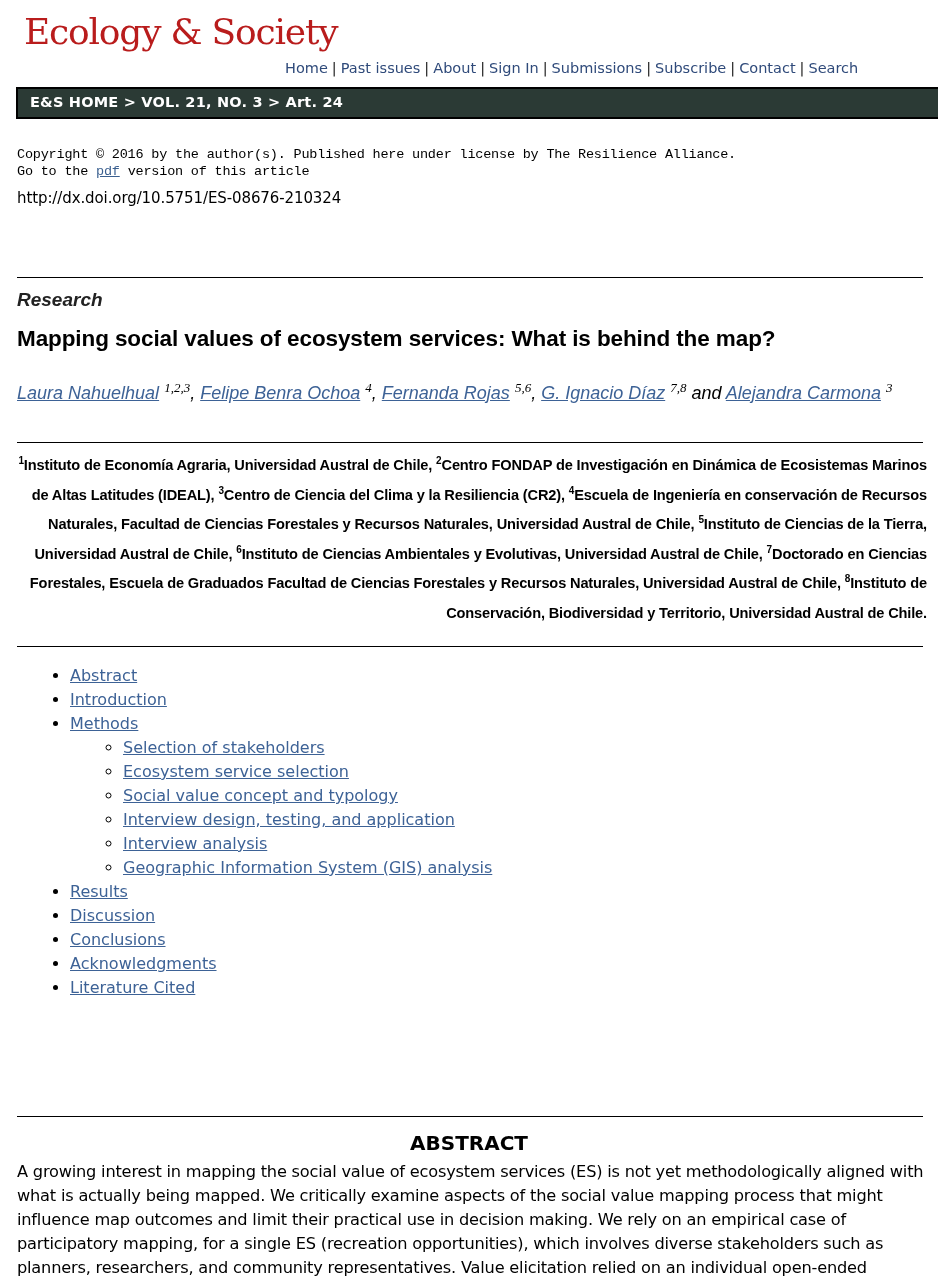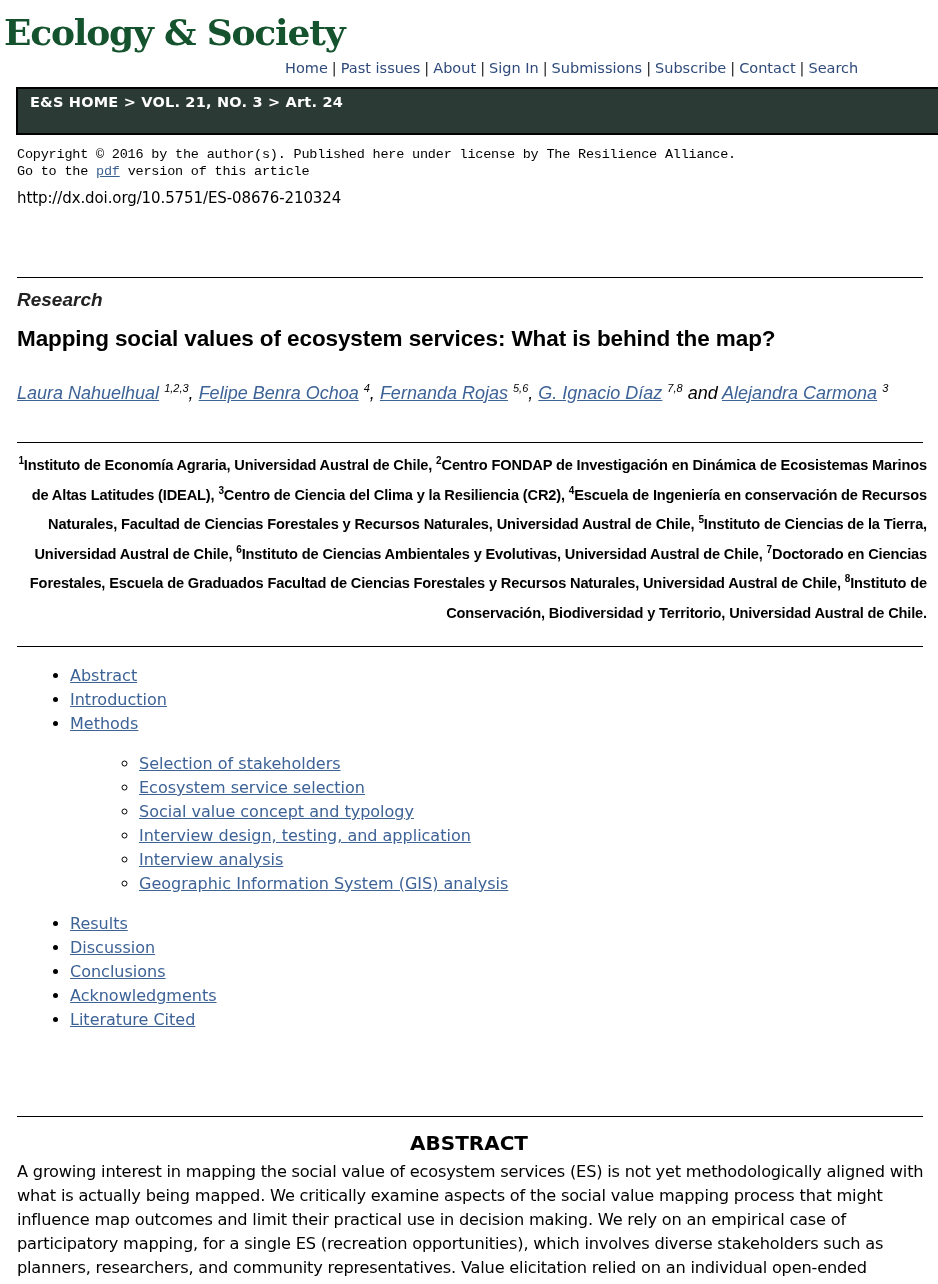--- a/index.html
+++ b/index.html
@@ -1,36 +1,36 @@
 <!DOCTYPE html>
 <html><head>
 <meta charset="utf-8">
 <style>
   html, body { margin:0; padding:0; background:#ffffff; }
   body { width:938px; height:1284px; overflow:hidden; position:relative; font-family:"DejaVu Sans", sans-serif; color:#000; }
   a { color:#3a5f8f; }
-  .logo { position:absolute; left:4px; top:8px; font-family:"DejaVu Serif", serif; font-size:36px; color:#14532d; letter-spacing:-1.2px; font-weight:bold; line-height:48px; }
+  .logo { position:absolute; left:24px; top:8px; font-family:"DejaVu Serif", serif; font-size:36px; color:#b91c1c; letter-spacing:-1.2px; font-weight:normal; line-height:48px; }
   .topnav { position:absolute; left:285px; top:58px; font-size:14.5px; color:#222; white-space:nowrap; line-height:20px; }
   .topnav a { color:#2f4a7a; text-decoration:none; }
   .topnav .sep { color:#222; margin:0 4px; }
-  .crumbbar { position:absolute; left:16px; top:87px; width:922px; height:48px; background:#2b3a35; border:2.5px solid #000; border-right:none; box-sizing:border-box; }
+  .crumbbar { position:absolute; left:16px; top:87px; width:922px; height:32px; background:#2b3a35; border:2.5px solid #000; border-right:none; box-sizing:border-box; }
   .crumbbar span { position:absolute; left:12px; top:5px; color:#fff; font-weight:bold; font-size:14.5px; letter-spacing:0.2px; font-family:"DejaVu Sans", sans-serif; }
   .copy { position:absolute; left:17px; top:146px; font-family:Liberation Mono, monospace; font-size:13.5px; line-height:17px; letter-spacing:-0.2px; }
   .ref { position:absolute; left:17px; top:189px; width:910px; font-size:15px; line-height:19px; letter-spacing:-0.1px; }
   .rule { position:absolute; left:17px; width:906px; height:0; border-top:1.3px solid #000; }
   .section { position:absolute; left:17px; top:289px; font-family:"Liberation Sans", sans-serif; font-style:italic; font-weight:bold; font-size:19px; color:#222; }
   .title { position:absolute; left:17px; top:326px; font-family:"Liberation Sans", sans-serif; font-weight:bold; font-size:22.5px; letter-spacing:-0.1px; }
   .authors { position:absolute; left:17px; top:373px; width:880px; font-family:"Liberation Sans", sans-serif; font-style:italic; font-size:18px; line-height:30px; }
   .authors a { color:#3d6296; }
-  .authors sup { font-size:11px; }
+  .authors sup { font-size:13px;font-family:Liberation Serif, serif; }
   .affil { position:absolute; left:17px; top:451px; width:910px; font-family:"Liberation Sans", sans-serif; font-weight:bold; font-size:14.6px; line-height:29.5px; letter-spacing:-0.15px;text-align:right; }
   .affil sup { font-size:10px; line-height:0; }
   .toc { position:absolute; left:0; top:664px; margin:0; padding:0 0 0 70px; font-size:16px; line-height:24px; list-style:disc; }
   .toc li { padding-left:0; }
-  .toc ul { list-style:circle; padding-left:53px; margin:16px; }
+  .toc ul { list-style:circle; padding-left:53px; margin:0; }
   .toc a { color:#3d6296; }
   .abs-head { position:absolute; left:0; width:938px; top:1131px; text-align:center; font-weight:bold; font-size:20px; }
   .abs-text { position:absolute; left:17px; top:1160px; width:910px; font-size:16.2px; line-height:24px; letter-spacing:-0.2px; }
 </style>
 </head>
 <body>
 
 <div class="logo">Ecology &amp; Society</div>
 
 <div class="topnav">

